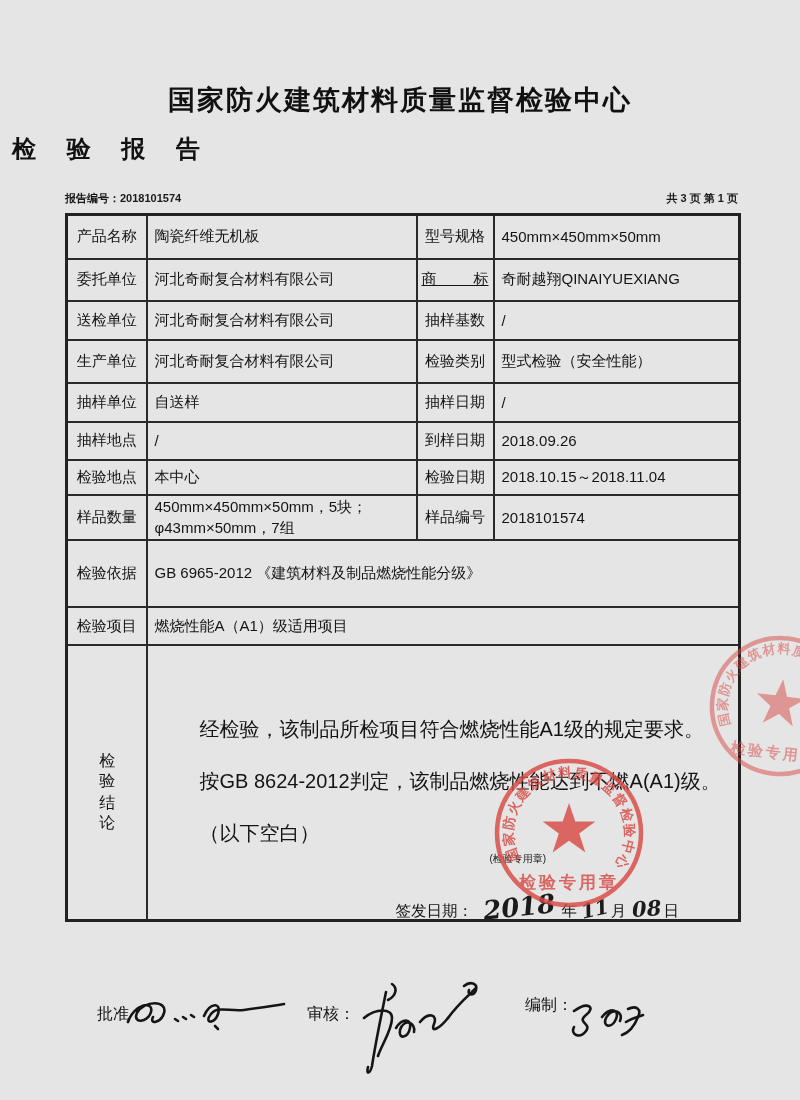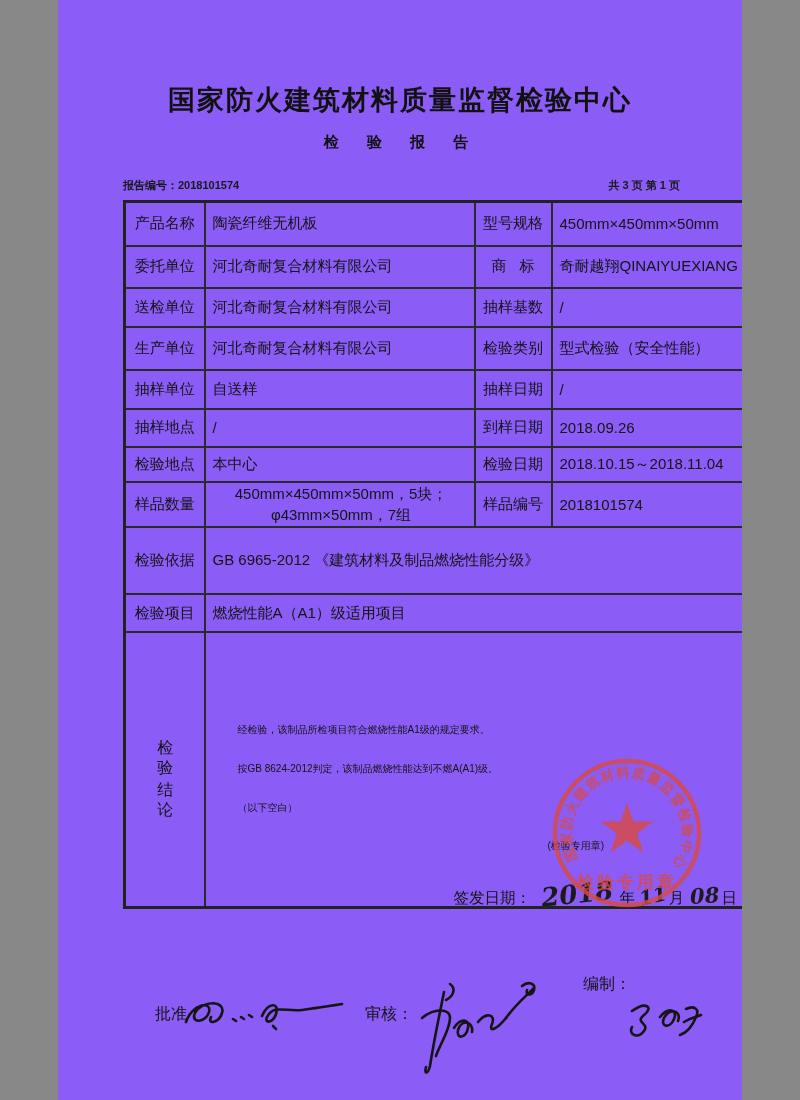--- a/index.html
+++ b/index.html
@@ -1,58 +1,58 @@
 <!DOCTYPE html>
 <html><head>
 <meta charset="utf-8">
 <style>
   html,body{margin:0;padding:0;background:#888;}
   .page{
-    position:relative;width:684px;height:1100px;margin:0 auto;
-    background:#8b5cf6;overflow:hidden;
+    position:relative;width:800px;height:1100px;margin:0 auto;
+    background:#e5e5e5;overflow:hidden;
     font-family:"Liberation Sans","DejaVu Sans",sans-serif;
     color:#161616;
   }
   
   .org-title{
     margin:82px 0 0 0;text-align:center;
     font-size:27px;font-weight:bold;letter-spacing:2px;color:#111;
   }
   .report-title{
-    margin:15px 8px 0 0;text-align:center;
-    font-size:15px;font-weight:bold;letter-spacing:12px;text-indent:12px;color:#111;
+    margin:15px 8px 0 0;
+    font-size:24px;font-weight:bold;letter-spacing:12px;text-indent:12px;color:#111;
   }
   .report-meta{
     display:flex;justify-content:space-between;align-items:flex-end;
     margin:26px 62px 0 65px;font-size:11px;font-weight:bold;color:#1a1a1a;
   }
   
   table.report{
     border-collapse:collapse;table-layout:fixed;
     width:673px;margin:7px 0 0 65px;
     border:3px solid #222;
   }
   table.report td{
     border:2px solid #2a2a2a;vertical-align:middle;
     font-size:15px;color:#141414;overflow:hidden;
   }
   td.lbl{text-align:center;padding:0 2px;border-radius:22px;}
   td.val{padding:0 4px 0 7px;margin-top:24px;}
-  td.spread{text-align:justify;text-align-last:justify;padding:0 16px;}
-  td.sm{font-size:13.5px;line-height:1.45;text-align:center;}
+  td.spread{text-align:justify;text-align-last:justify;padding:0 4px;text-decoration:underline;}
+  td.sm{font-size:13.5px;line-height:1.45;}
   td.vert{
     text-align:center;
   }
   td.vert span{
     writing-mode:vertical-lr;text-orientation:upright;
     letter-spacing:21px;font-size:16px;display:inline-block;
   }
   td.concl{position:relative;padding:0;}
   td.concl .body{padding:24px 10px 0 12px;}
-  td.concl p{margin:0 0 25px 0;font-size:10px;text-indent:2em;}
+  td.concl p{margin:0 0 25px 0;font-size:20px;text-indent:2em;}
   .seal-caption{
     position:absolute;left:342px;top:206px;font-size:10px;color:#151515;
   }
   .sign-date{
     position:absolute;left:248px;top:246px;font-size:15.5px;white-space:nowrap;
   }
   .hw{
     font-family:"DejaVu Serif",serif;font-style:italic;font-weight:bold;
     display:inline-block;color:#1b1b1b;
   }
@@ -194,21 +194,21 @@
   <svg class="sig" style="left:348px;top:978px" width="135" height="100" viewBox="0 0 135 100">
     <path d="M38,14 C34,34 28,62 24,88 C22,96 18,97 20,89"></path>
     <path d="M44,6 C50,10 48,18 40,22"></path>
     <path d="M16,40 C28,30 44,30 44,40 C44,52 34,66 30,78"></path>
     <path d="M48,50 C54,40 64,40 62,50 C60,60 50,62 52,52 C56,40 68,44 66,54"></path>
     <path d="M72,44 C80,34 90,36 86,46 C82,56 92,50 100,40"></path>
     <path d="M100,40 C110,26 120,18 128,10"></path>
     <path d="M116,8 C122,3 130,5 128,12 C126,18 119,18 121,12"></path>
   </svg>
 
-  <div class="footer-label" style="left:525px;top:974px">编制：</div>
+  <div class="footer-label" style="left:525px;top:995px">编制：</div>
   <svg class="sig" style="left:562px;top:995px" width="95" height="50" viewBox="0 0 95 50">
     <path d="M12,16 C26,6 34,12 24,20 C14,28 30,28 24,36 C18,44 8,40 12,32"></path>
     <path d="M40,22 C48,12 58,14 54,24 C50,34 40,32 44,23 C50,12 62,16 58,26"></path>
     <path d="M66,14 C74,10 80,14 76,22 C72,32 66,38 60,40"></path>
     <path d="M64,27 C70,23 76,22 81,20"></path>
   </svg>
 
 </div>
 
 </body></html>

